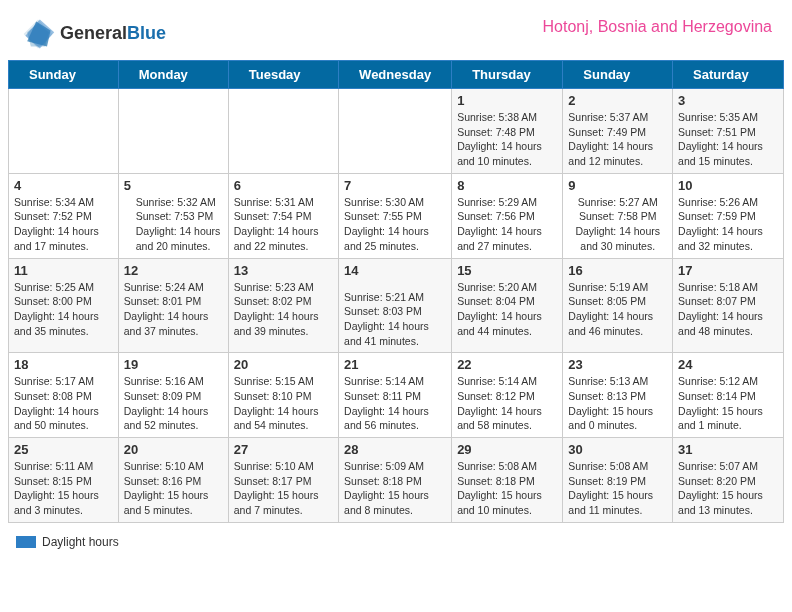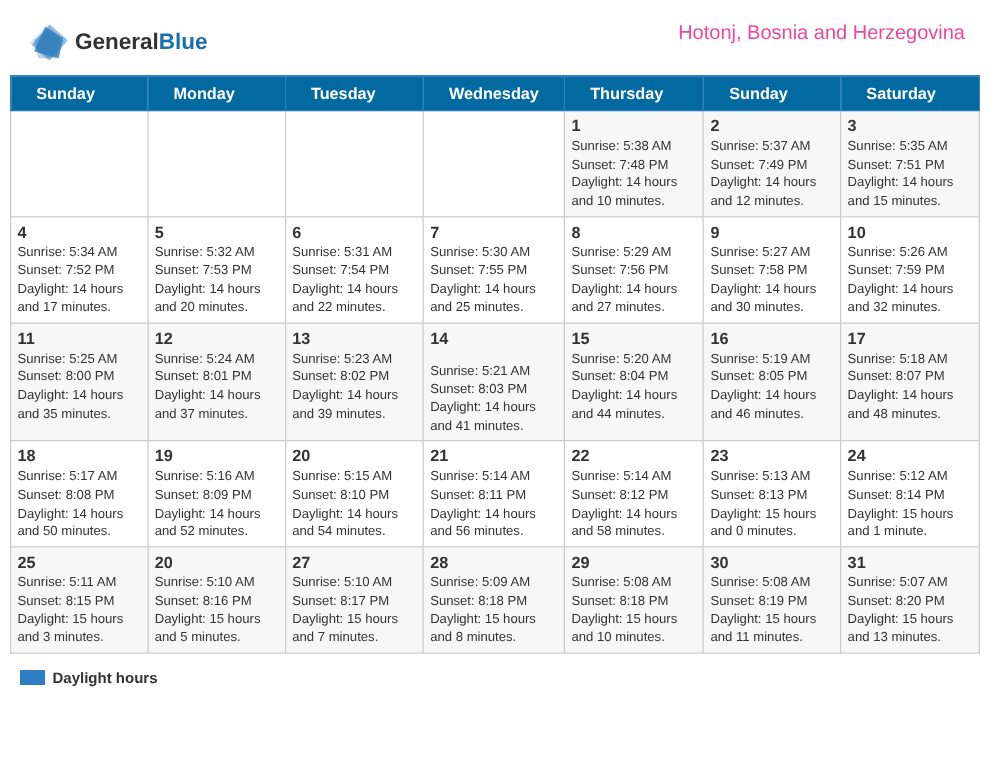--- a/index.html
+++ b/index.html
@@ -93,21 +93,20 @@
     }
     .empty-cell {
       background: #fff !important;
     }
     .footer {
       display: flex;
       align-items: center;
       padding: 4px 8px 8px 16px;
       font-size: 12px;
       color: #333;
-      font-weight: bold;
     }
     .footer-swatch {
       width: 20px;
       height: 12px;
       background: #2d7ec4;
       display: inline-block;
       margin-right: 6px;
     }
   </style>
 </head>
@@ -174,21 +173,21 @@
       <tr>
         <td>
           <span class="day-number">4</span>
           <div class="day-info" style="white-space: pre-line;">Sunrise: 5:34 AM
 Sunset: 7:52 PM
 Daylight: 14 hours
 and 17 minutes.</div>
         </td>
         <td>
           <span class="day-number">5</span>
-          <div class="day-info" style="white-space: pre-line;">Sunrise: 5:32 AM
+          <div class="day-info" style="white-space: pre-line; margin-left: 12px;">Sunrise: 5:32 AM
 Sunset: 7:53 PM
 Daylight: 14 hours
 and 20 minutes.</div>
         </td>
         <td>
           <span class="day-number">6</span>
           <div class="day-info" style="white-space: pre-line;">Sunrise: 5:31 AM
 Sunset: 7:54 PM
 Daylight: 14 hours
 and 22 minutes.</div>
@@ -202,21 +201,21 @@
         </td>
         <td>
           <span class="day-number">8</span>
           <div class="day-info" style="white-space: pre-line;">Sunrise: 5:29 AM
 Sunset: 7:56 PM
 Daylight: 14 hours
 and 27 minutes.</div>
         </td>
         <td>
           <span class="day-number">9</span>
-          <div class="day-info" style="white-space: pre-line;">Sunrise: 5:27 AM
+          <div class="day-info" style="white-space: pre-line; text-align: center;">Sunrise: 5:27 AM
 Sunset: 7:58 PM
 Daylight: 14 hours
 and 30 minutes.</div>
         </td>
         <td>
           <span class="day-number">10</span>
           <div class="day-info" style="white-space: pre-line;">Sunrise: 5:26 AM
 Sunset: 7:59 PM
 Daylight: 14 hours
 and 32 minutes.</div>

